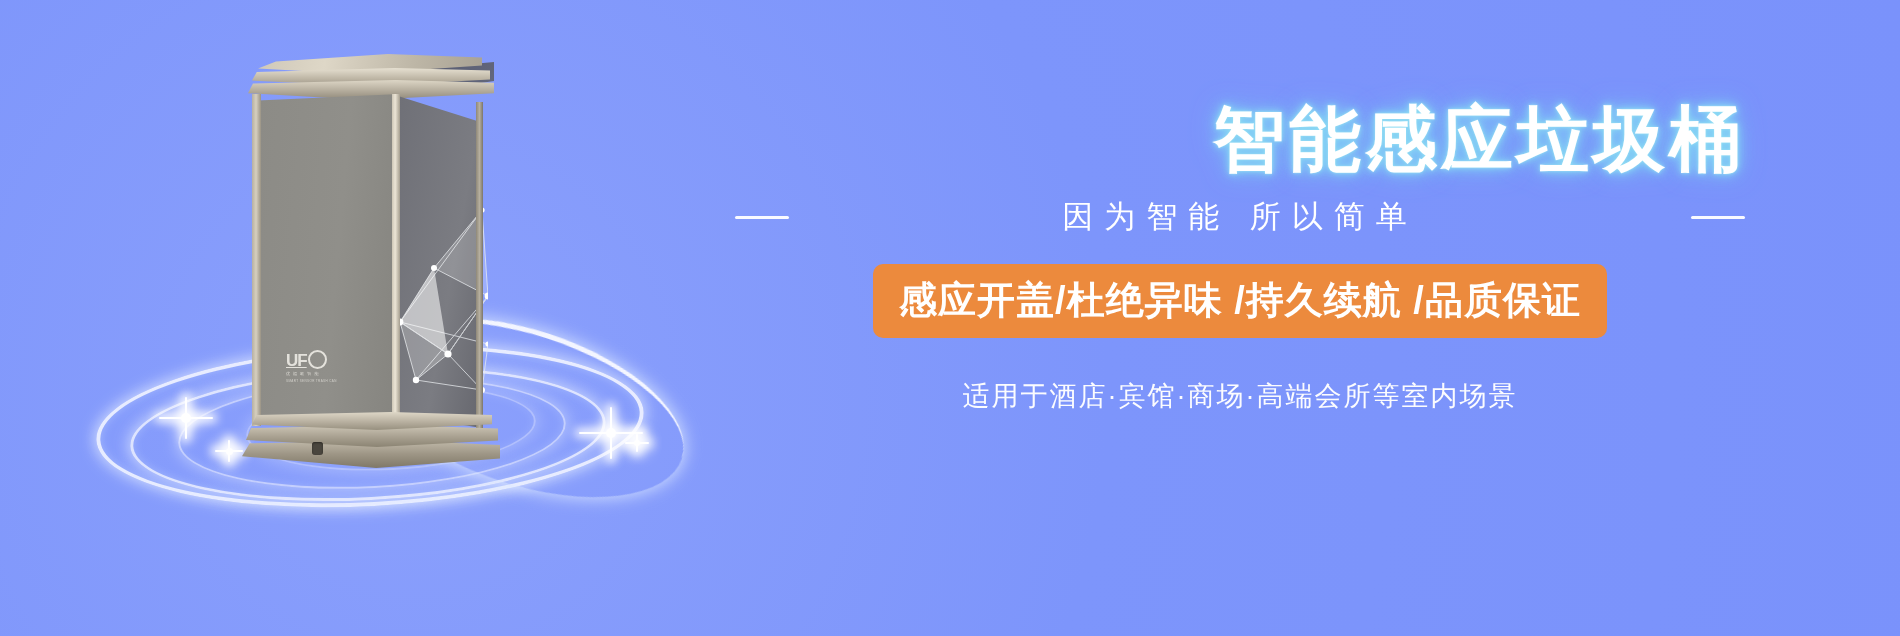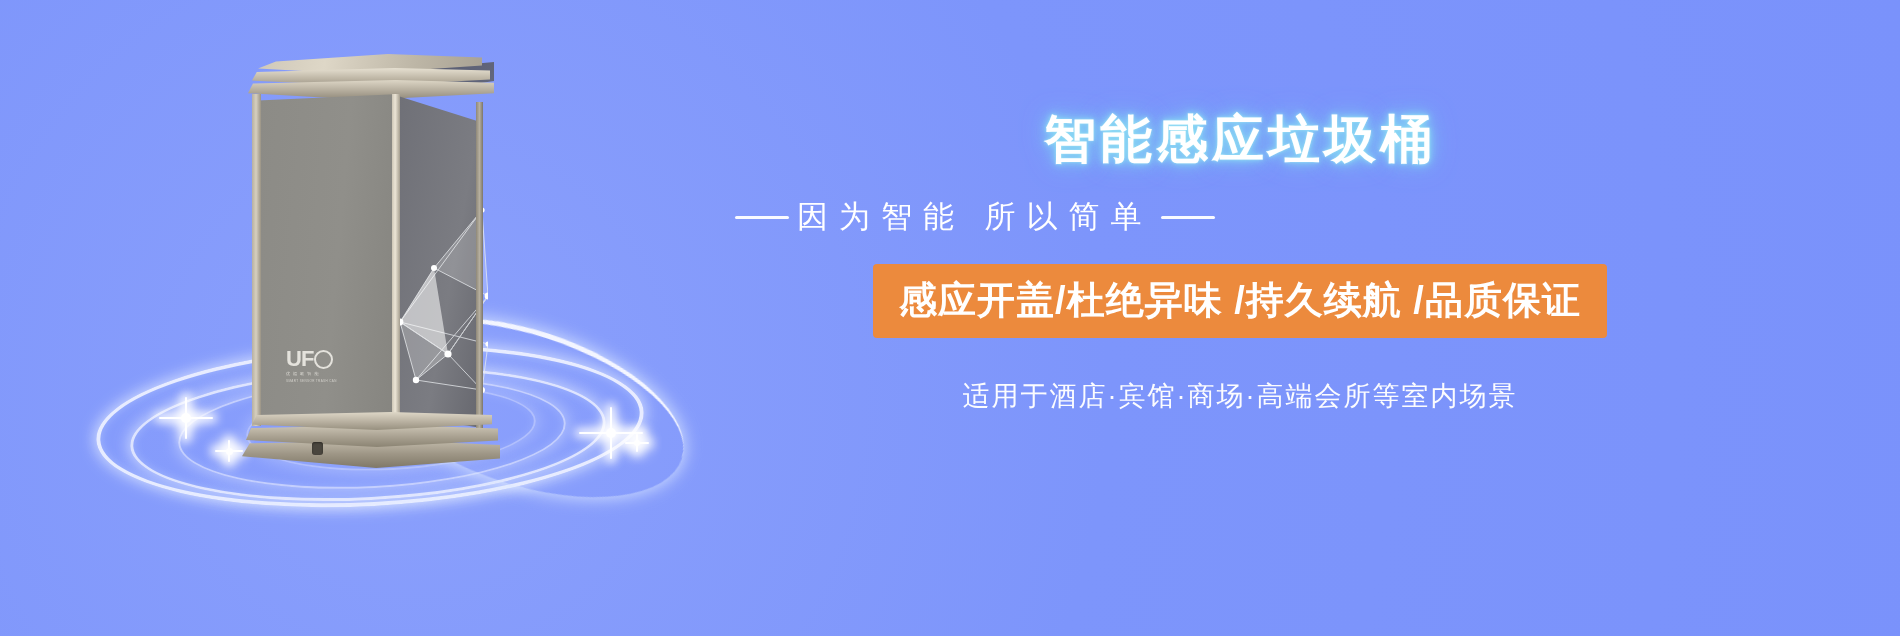--- a/index.html
+++ b/index.html
@@ -66,22 +66,22 @@
           background:linear-gradient(90deg,#b7b0a0,#d6cfbf 45%,#9a9384);}
   .edge-m{position:absolute;left:156px;top:40px;width:8px;height:334px;
           background:linear-gradient(90deg,#cdc6b6,#ece5d6 40%,#a49d8e);}
   .edge-r{position:absolute;left:240px;top:48px;width:7px;height:326px;
           background:linear-gradient(90deg,#8f8878,#b6af9f 50%,#7c766a);}
 
   
   .mesh{position:absolute;left:160px;top:150px;width:92px;height:210px;overflow:hidden;}
 
   .logo{position:absolute;left:50px;top:296px;width:74px;height:46px;opacity:.92;}
-  .logo .ufo{font-family:"Liberation Sans",sans-serif;font-weight:700;font-size:22px;
-              color:#eceae4;letter-spacing:-1px;line-height:17px;}
+  .logo .ufo{font-family:"Liberation Sans",sans-serif;font-weight:700;font-size:17px;
+              color:#eceae4;letter-spacing:-1px;line-height:17px;text-decoration:underline;}
   .logo .ring-o{display:inline-block;width:15px;height:15px;border:2.5px solid #eceae4;
                 border-radius:50%;vertical-align:-3px;margin-left:1px;}
   .logo .cn{font-size:4px;color:#e2e0da;letter-spacing:1px;margin-top:2px;}
   .logo .en{font-size:3px;color:#d8d6d0;letter-spacing:.4px;margin-top:3px;line-height:4px;}
 
   .base{position:absolute;left:6px;top:358px;width:256px;height:66px;}
   .base1{position:absolute;left:10px;top:0;width:240px;height:18px;
          background:linear-gradient(180deg,#ded7c7,#b4ac9c 60%,#97907f);
          clip-path:polygon(2% 16%,58% 0%,100% 16%,100% 68%,52% 100%,0 70%);}
   .base2{position:absolute;left:4px;top:13px;width:252px;height:22px;
@@ -90,34 +90,35 @@
   .base3{position:absolute;left:0px;top:28px;width:258px;height:28px;
          background:linear-gradient(180deg,#c2bbab,#9e9686 50%,#7f7867);
          clip-path:polygon(3% 12%,58% 0%,100% 18%,100% 66%,52% 100%,0 58%);}
   .sensor{position:absolute;left:70px;top:30px;width:11px;height:13px;border-radius:3px;
           background:#4a463e;box-shadow:inset 0 1px 2px #2d2a25;}
 
   
   .copy{position:absolute;left:735px;top:96px;width:1010px;text-align:center;}
 
   .title{
-    font-size:52px;font-weight:700;color:#ffffff;letter-spacing:4px;
+    font-size:72px;font-weight:700;color:#ffffff;letter-spacing:4px;
     line-height:86px;white-space:nowrap;
     text-shadow:
       0 0 2px #9fe3f5, 0 0 6px #8ddcf2, 0 0 14px rgba(130,215,245,.95),
       0 0 26px rgba(120,205,245,.7);
-  }
-
-  .subline{margin-top:14px;display:flex;align-items:center;justify-content:flex-start;gap:8px;}
+    text-align: right;
+  }
+
+  .subline{margin-top:14px;display:flex;align-items:center;justify-content:space-between;gap:8px;}
   .dash{width:54px;height:3px;background:#ffffff;opacity:.95;border-radius:2px;}
   .sub{font-size:31px;color:#ffffff;letter-spacing:11px;white-space:nowrap;font-weight:400;}
 
   .badge-wrap{margin-top:26px;display:flex;justify-content:center;}
   .badge{
-    background:#ec8a3d;border-radius:4px;
+    background:#ec8a3d;border-radius:10px;
     padding:10px 26px 12px 26px;
     font-size:38px;font-weight:700;color:#ffffff;letter-spacing:1px;
     white-space:nowrap;line-height:52px;
   }
 
   .tagline{margin-top:40px;font-size:27px;color:#ffffff;letter-spacing:2px;
            white-space:nowrap;font-weight:400;opacity:.98;}
 </style>
 </head>
 <body>

